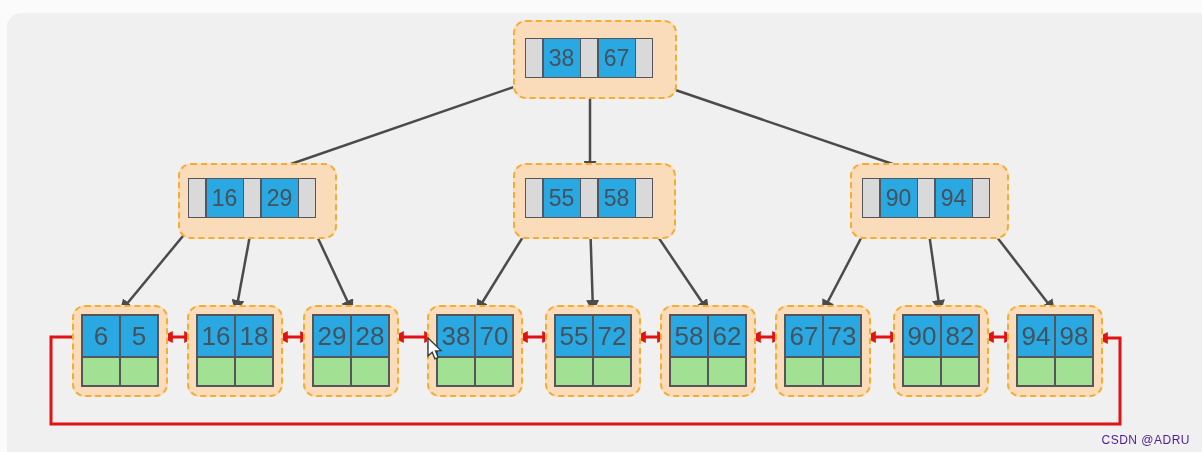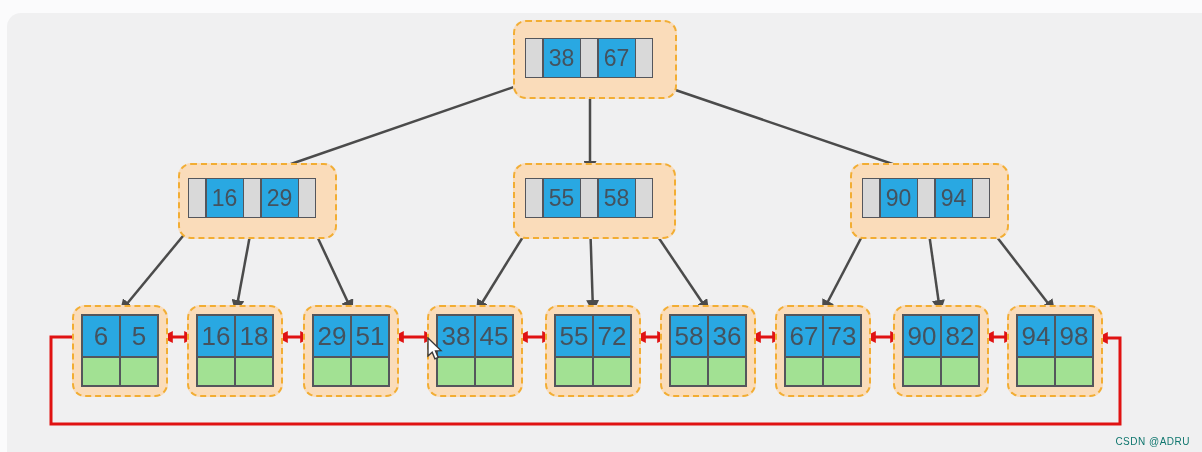--- a/index.html
+++ b/index.html
@@ -40,21 +40,21 @@
     border:2px solid #54565c;background:#54565c;
     display:flex;flex-direction:column;gap:2px;
   }
   .lrow{display:flex;gap:2px;}
   .lrow > span{flex:1;display:flex;align-items:center;justify-content:center;}
   .lrow.top > span{height:40px;background:#29a8e2;color:#44525e;font-size:26px;line-height:1;}
   .lrow.bot > span{height:27px;background:#a2e193;}
 
   .watermark{
     position:absolute;right:12px;bottom:5px;
-    color:#0f766e;font-size:10px;letter-spacing:.5px;
+    color:#4c1d95;font-size:12px;letter-spacing:.5px;
   }
   .cursor{position:absolute;left:424px;top:337px;}
 </style>
 </head>
 <body>
 
 <div class="panel"></div>
 
 <svg class="edges" width="1202" height="452" viewBox="0 0 1202 452">
   <defs>
@@ -156,33 +156,33 @@
     <div class="lrow bot">
       <span></span>
       <span></span>
     </div>
   </div>
 </div>
 <div class="lnode" style="left:303px;top:305px">
   <div class="ltab">
     <div class="lrow top">
       <span>29</span>
-      <span>51</span>
+      <span>28</span>
     </div>
     <div class="lrow bot">
       <span></span>
       <span></span>
     </div>
   </div>
 </div>
 <div class="lnode" style="left:427px;top:305px">
   <div class="ltab">
     <div class="lrow top">
       <span>38</span>
-      <span>45</span>
+      <span>70</span>
     </div>
     <div class="lrow bot">
       <span></span>
       <span></span>
     </div>
   </div>
 </div>
 <div class="lnode" style="left:545px;top:305px">
   <div class="ltab">
     <div class="lrow top">
@@ -192,21 +192,21 @@
     <div class="lrow bot">
       <span></span>
       <span></span>
     </div>
   </div>
 </div>
 <div class="lnode" style="left:660px;top:305px">
   <div class="ltab">
     <div class="lrow top">
       <span>58</span>
-      <span>36</span>
+      <span>62</span>
     </div>
     <div class="lrow bot">
       <span></span>
       <span></span>
     </div>
   </div>
 </div>
 <div class="lnode" style="left:775px;top:305px">
   <div class="ltab">
     <div class="lrow top">

